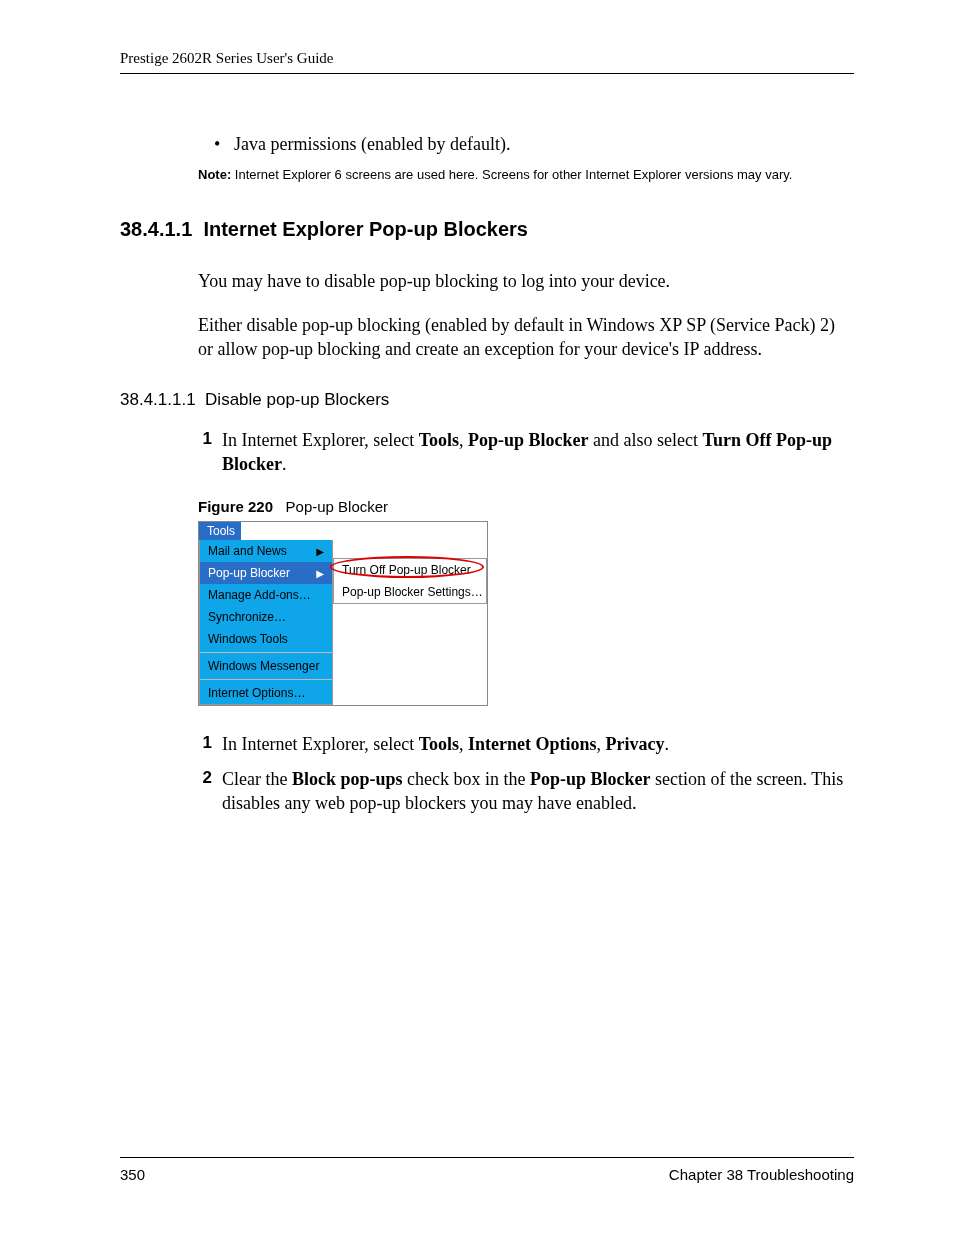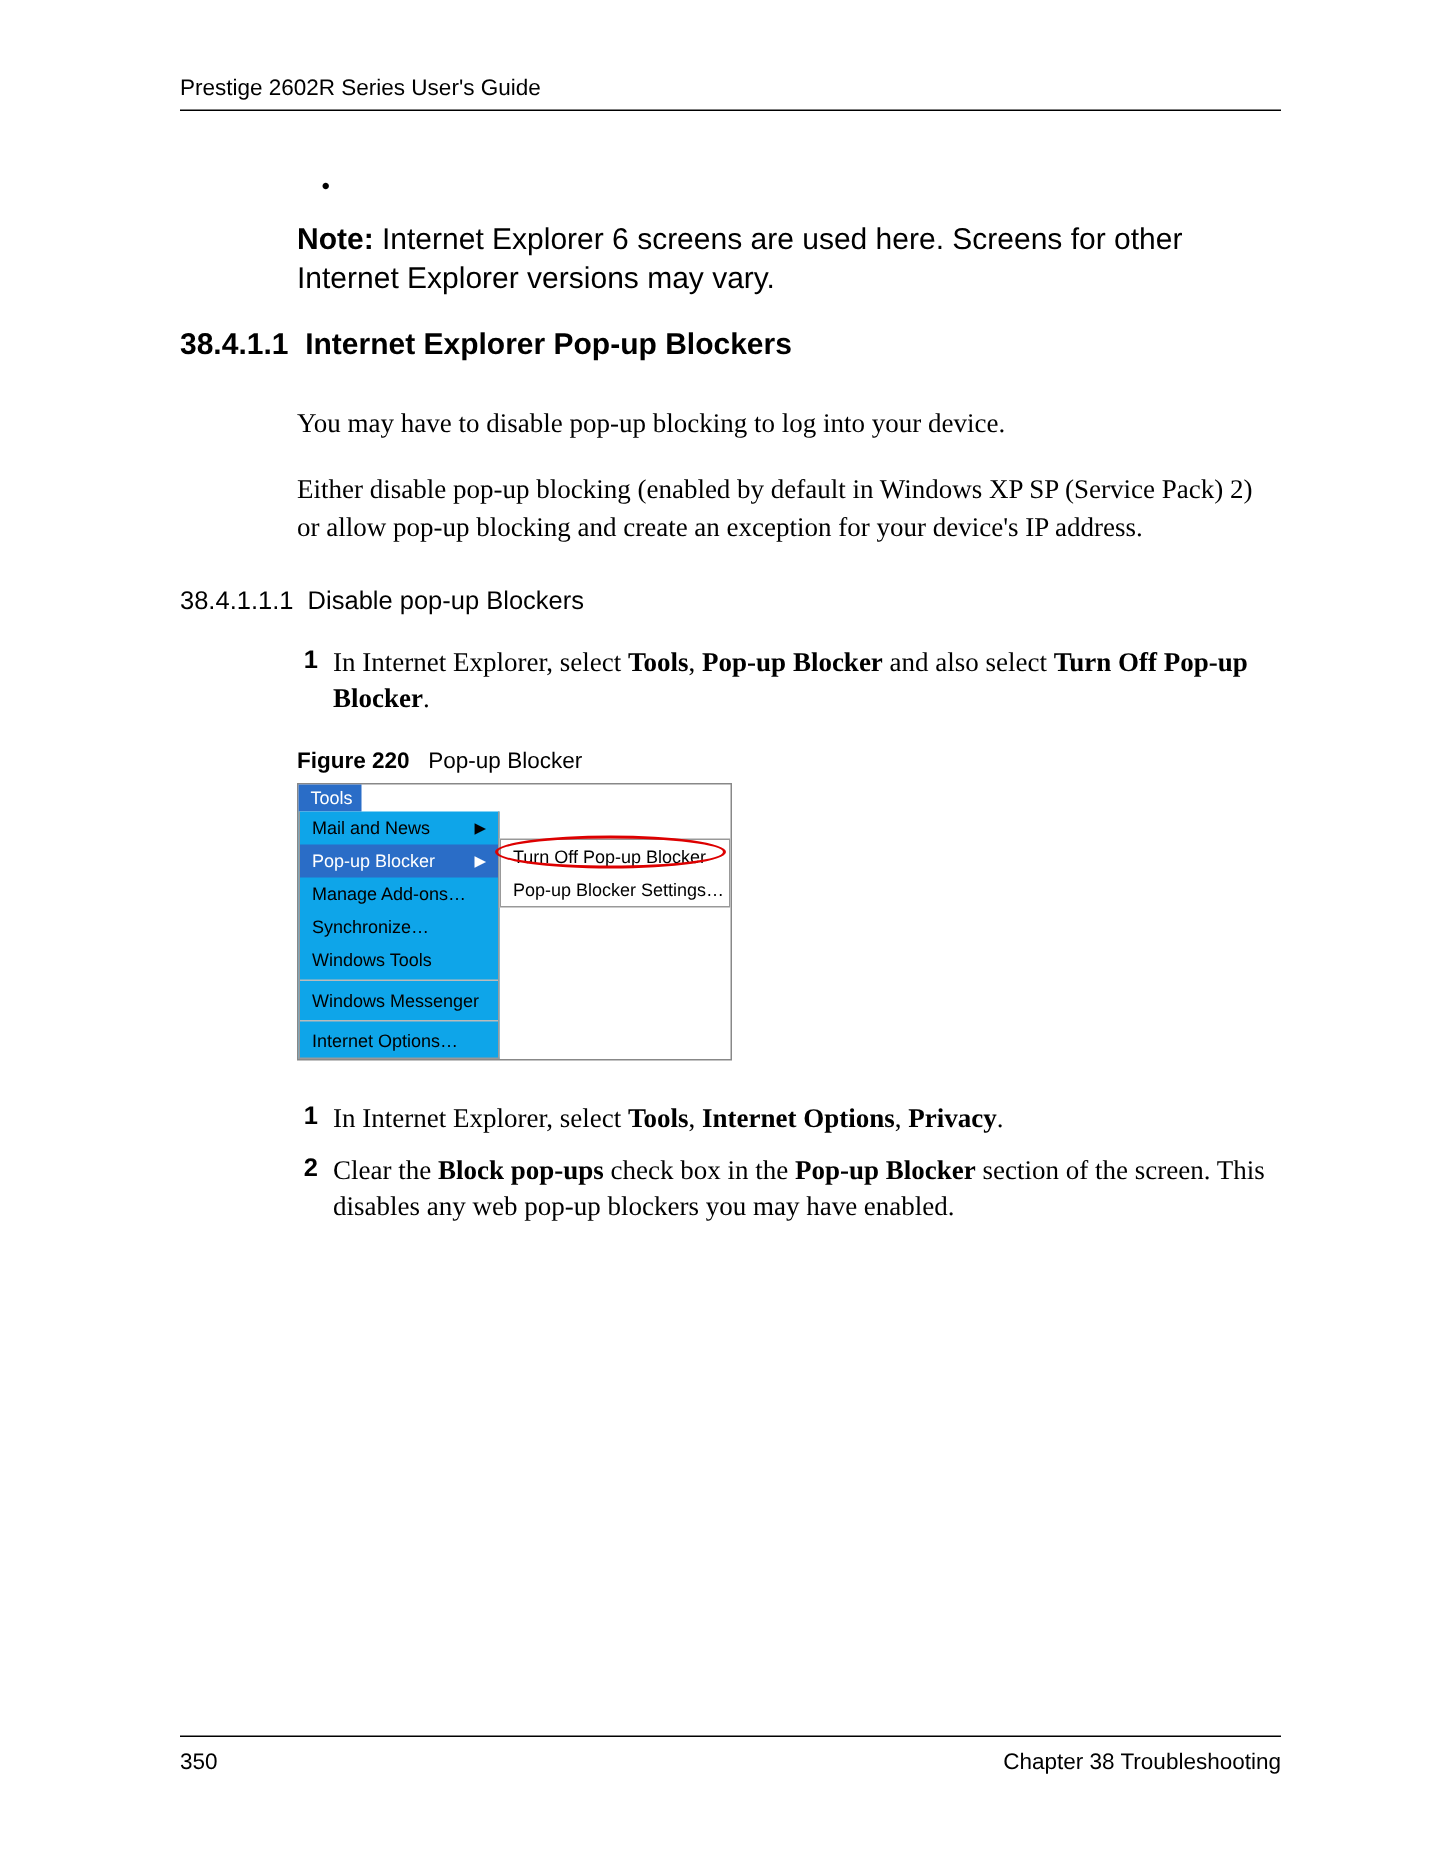--- a/index.html
+++ b/index.html
@@ -7,39 +7,39 @@
       width: 954px;
       height: 1235px;
       background: #fff;
       font-family: "Times New Roman", Times, serif;
       font-size: 18px;
       color: #000;
       position: relative;
       padding: 50px 100px 60px 120px;
     }
     .header-line {
-      font-family: Liberation Sans, sans-serif;
+      font-family: Liberation Serif, serif;
       font-size: 15px;
       padding-bottom: 6px;
       border-bottom: 1.5px solid #000;
-      margin-bottom: 40px;
+      margin-bottom: 60px;
     }
     .content { padding-left: 78px; }
     .bullet-row {
       display: flex;
       gap: 10px;
       margin-bottom: 12px;
       padding-left: 16px;
     }
     .bullet-dot { width: 10px; }
     .note-block {
       font-family: Arial, Helvetica, sans-serif;
-      font-size: 20px;
+      font-size: 13px;
       line-height: 1.3;
-      margin-bottom: 20px;
+      margin-bottom: 34px;
     }
     .note-block .bold { font-weight: bold; }
     .h3 {
       font-family: Arial, Helvetica, sans-serif;
       font-weight: bold;
       font-size: 20px;
       margin-left: -78px;
       margin-bottom: 28px;
       margin-top: 12px;
     }
@@ -147,20 +147,21 @@
   </style>
 </head>
 <body>
 
 <div class="header-line">Prestige 2602R Series User's Guide</div>
 
 <div class="content">
 
   <div class="bullet-row">
     <span class="bullet-dot">•</span>
+    <span>Java permissions (enabled by default).</span>
   </div>
 
   <div class="note-block">
     <span class="bold">Note:</span><span> Internet Explorer 6 screens are used here. Screens for other Internet Explorer versions may vary.</span>
   </div>
 
   <div class="h3">
     <span>38.4.1.1</span>&nbsp;&nbsp;<span>Internet Explorer Pop-up Blockers</span>
   </div>
 

